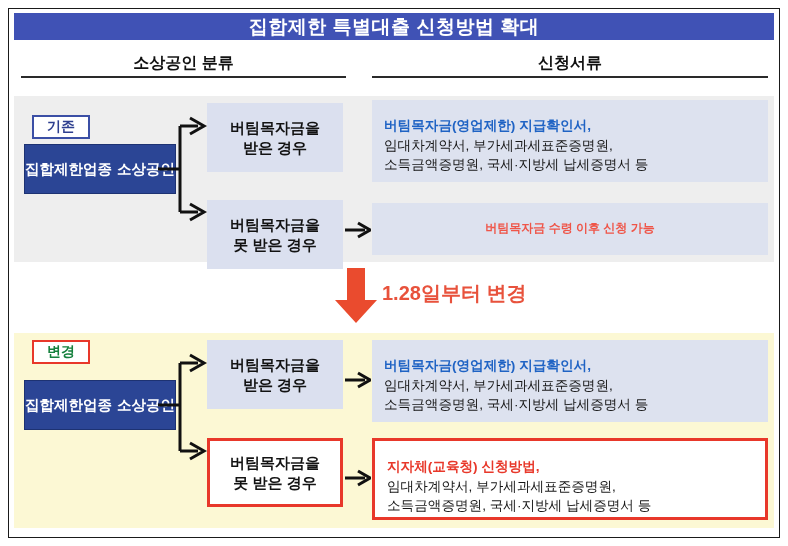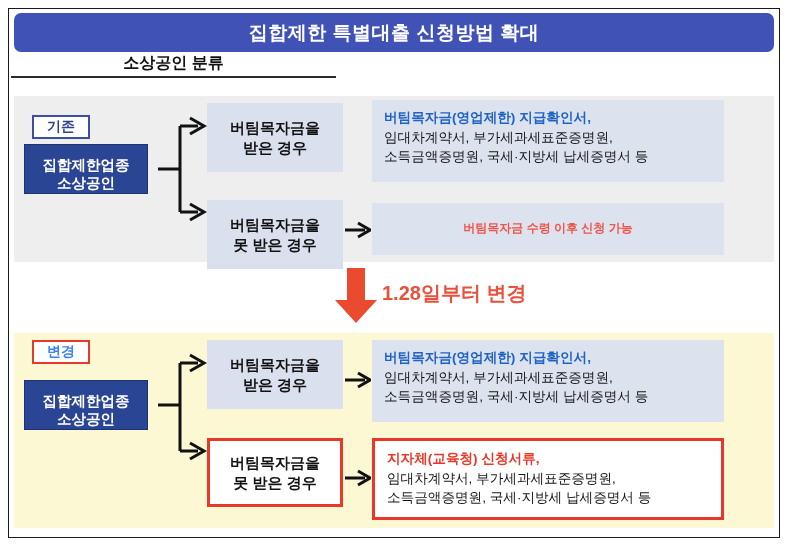--- a/index.html
+++ b/index.html
@@ -33,48 +33,47 @@
     box-sizing: border-box;
     pointer-events: none;
   }
 
   
   .title-bar {
     position: absolute;
     left: 14px;
     top: 13px;
     width: 760px;
-    height: 39px;
+    height: 27px;
     background: #4052b5;
     color: #ffffff;
     font-size: 19px;
     font-weight: bold;
     letter-spacing: 0.5px;
     display: flex;
     align-items: center;
     justify-content: center;
     box-sizing: border-box;
-    border-radius: 7px;
   }
 
   
   .col-header {
     position: absolute;
     top: 50px;
     height: 28px;
     font-size: 16px;
     font-weight: bold;
     color: #111111;
     display: flex;
     align-items: center;
     justify-content: center;
     border-bottom: 2px solid #2a2a2a;
     box-sizing: border-box;
   }
-  .col-header.left  { left: 11px;  width: 325px; }
+  .col-header.left  { left: 21px;  width: 325px; }
   .col-header.right { left: 372px; width: 396px; }
 
   
   .panel {
     position: absolute;
     box-sizing: border-box;
   }
   .panel.existing {
     left: 14px;
     top: 96px;
@@ -107,39 +106,38 @@
     left: 32px;
     top: 103px;
     border: 2px solid #3b4fa5;
     color: #2e3f8f;
     margin-top: 12px;
   }
   .stage-tag.changed {
     left: 32px;
     top: 340px;
     border: 2px solid #e8382a;
-    color: #3b82f6;
+    color: #15803d;
   }
 
   
   .navy-box {
     position: absolute;
-    width: 124px;
+    width: 152px;
     height: 50px;
     background: #2b4595;
     border: 1px solid #1d3272;
     color: #ffffff;
     font-size: 14.5px;
     font-weight: bold;
     line-height: 1.28;
     text-align: center;
     display: flex;
-    flex-direction: column;
-    align-items: center;
-    justify-content: flex-end;
+    align-items: center;
+    justify-content: space-between;
     box-sizing: border-box;
   }
   .navy-box.existing { left: 24px; top: 144px; }
   .navy-box.changed  { left: 24px; top: 380px; }
 
   
   .cond-box {
     position: absolute;
     left: 207px;
     width: 136px;
@@ -160,23 +158,23 @@
 
   .cond-box.e-top { top: 103px; }
   .cond-box.e-bot { top: 200px; }
   .cond-box.c-top { top: 340px; }
   .cond-box.c-bot { top: 438px; }
 
   
   .doc-box {
     position: absolute;
     left: 372px;
-    width: 352px;
-    box-sizing: border-box;
-    padding: 8px 12px;
+    width: 396px;
+    box-sizing: border-box;
+    padding: 16px 12px;
     font-size: 13.6px;
     line-height: 1.45;
     color: #151515;
   }
   .doc-box.lav   { background: #dde2ef; }
   .doc-box.redbx { background: #ffffff; border: 3px solid #e8382a; }
 
   .doc-box.e-top { top: 100px; height: 82px; }
   .doc-box.e-bot {
     top: 203px; height: 52px;
@@ -216,20 +214,21 @@
 </head>
 <body>
 
 <div id="infographic">
 
   <div class="outer-frame"></div>
 
   <div class="title-bar">집합제한 특별대출 신청방법 확대</div>
 
   <div class="col-header left">소상공인 분류</div>
+  <div class="col-header right">신청서류</div>
 
   <div class="panel existing"></div>
 
   <div class="stage-tag existing">기존</div>
 
   <div class="navy-box existing">
     <span>집합제한업종</span>
     <span>소상공인</span>
   </div>
 
@@ -309,18 +308,18 @@
     <path d="M13,2 L25,9 L13,16" stroke="#111111" stroke-width="3" fill="none"></path>
   </svg>
 
   <div class="doc-box lav c-top">
     <span class="doc-head-blue">버팀목자금(영업제한) 지급확인서,</span>
     <span class="doc-line">임대차계약서, 부가세과세표준증명원,</span>
     <span class="doc-line">소득금액증명원, 국세·지방세 납세증명서 등</span>
   </div>
 
   <div class="doc-box redbx c-bot">
-    <span class="doc-head-red">지자체(교육청) 신청서류,</span>
+    <span class="doc-head-red">지자체(교육청) 신청방법,</span>
     <span class="doc-line">임대차계약서, 부가세과세표준증명원,</span>
     <span class="doc-line">소득금액증명원, 국세·지방세 납세증명서 등</span>
   </div>
 
 </div>
 
 </body></html>

